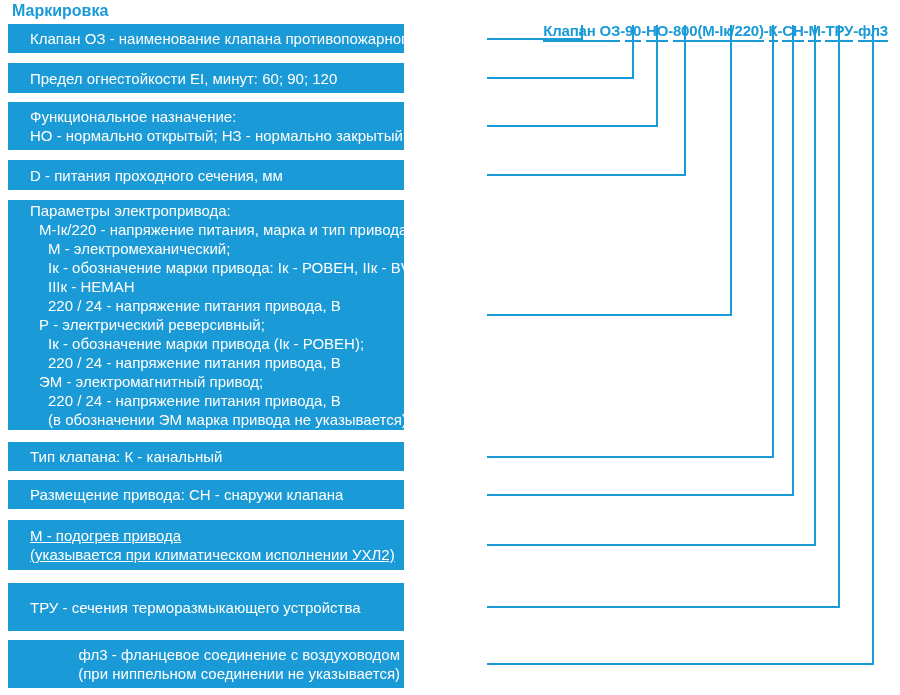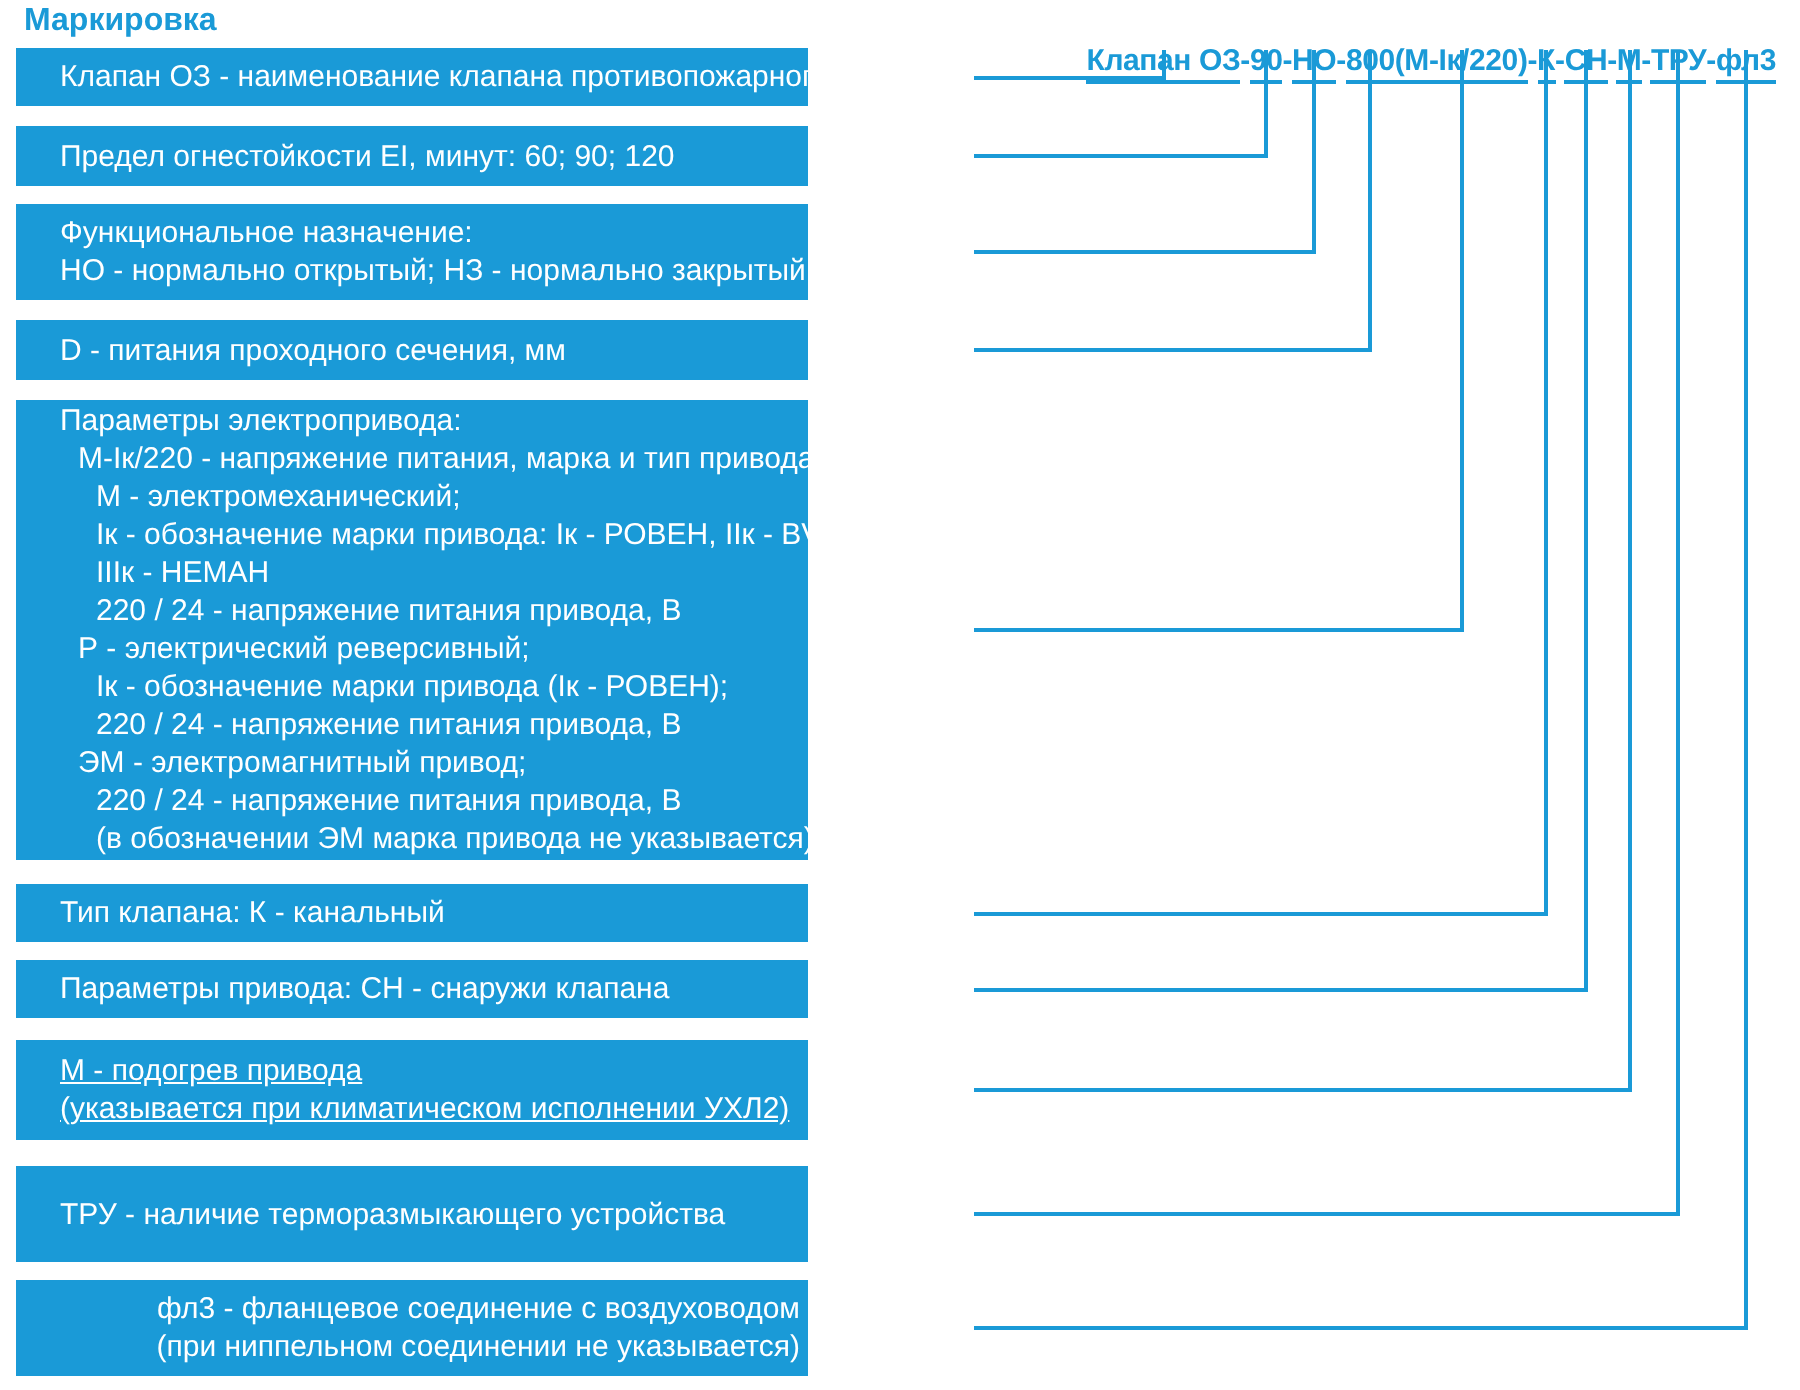--- a/index.html
+++ b/index.html
@@ -101,30 +101,30 @@
     <div class="line l1">ЭМ - электромагнитный привод;</div>
     <div class="line l2">220 / 24 - напряжение питания привода, В</div>
     <div class="line l2">(в обозначении ЭМ марка привода не указывается)</div>
   </div>
 
   <div class="box" style="top:442px;height:29px;">
     <div class="line">Тип клапана: К - канальный</div>
   </div>
 
   <div class="box" style="top:480px;height:29px;">
-    <div class="line">Параметры привода: СН - снаружи клапана</div>
+    <div class="line">Размещение привода: СН - снаружи клапана</div>
   </div>
 
   <div class="box" style="top:520px;height:50px;text-decoration:underline;">
     <div class="line">М - подогрев привода</div>
     <div class="line">(указывается при климатическом исполнении УХЛ2)</div>
   </div>
 
   <div class="box" style="top:583px;height:48px;">
-    <div class="line">ТРУ - наличие терморазмыкающего устройства</div>
+    <div class="line">ТРУ - сечения терморазмыкающего устройства</div>
   </div>
 
   <div class="box" style="top:640px;height:48px;text-align:right;">
     <div class="line">фл3 - фланцевое соединение с воздуховодом</div>
     <div class="line">(при ниппельном соединении не указывается)</div>
   </div>
 
 </div>
 
 </body></html>

